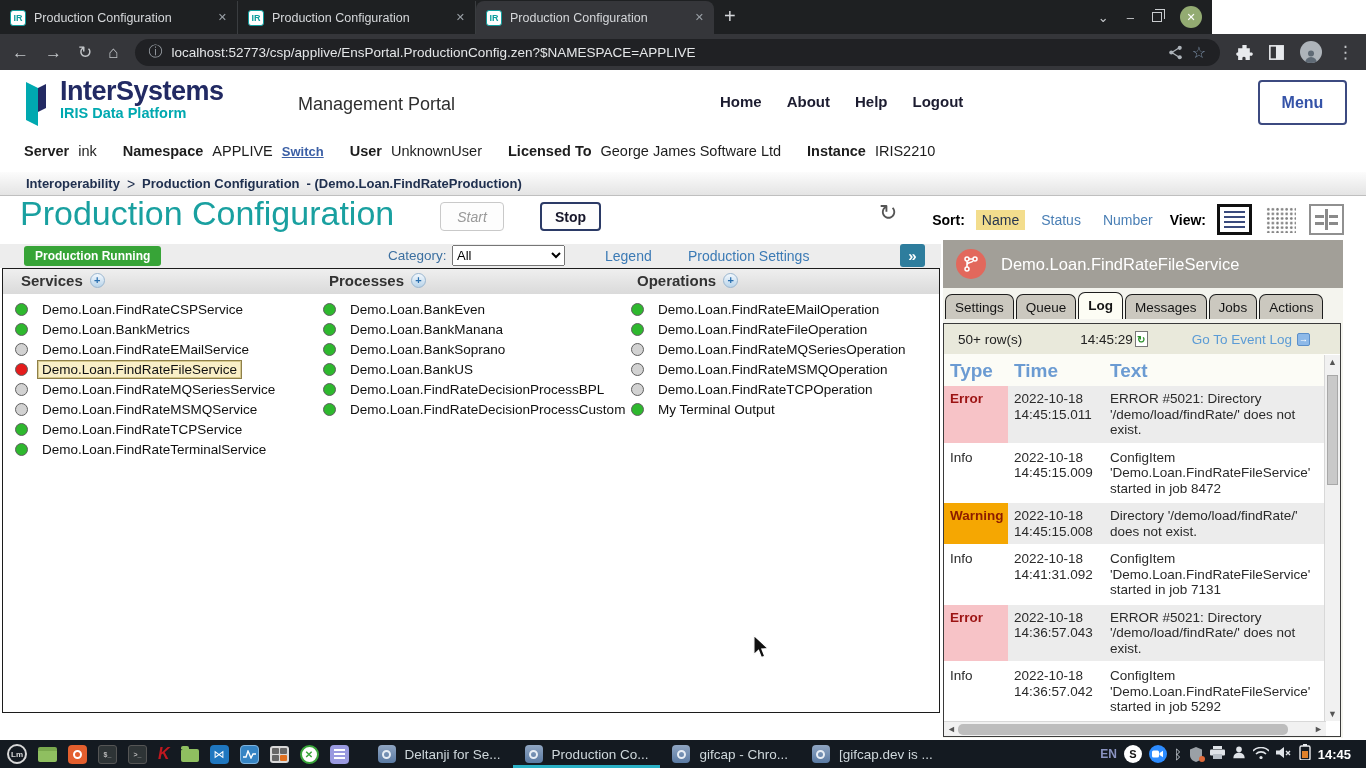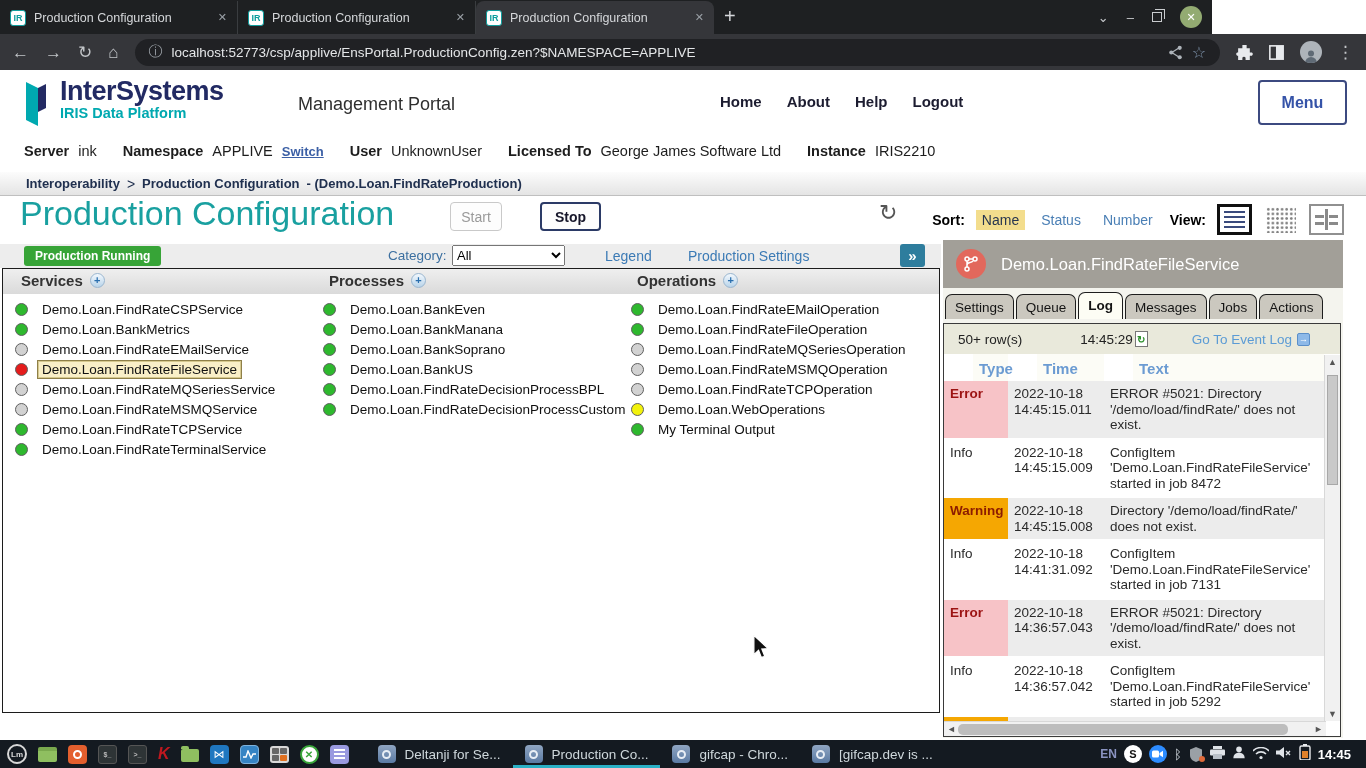--- a/index.html
+++ b/index.html
@@ -49,21 +49,21 @@
 
   .crumbbar{position:absolute;left:0;top:172px;width:1366px;height:24px;background:linear-gradient(#fcfcfc,#e4e4e4);
             border-bottom:1px solid #bfbfbf;display:flex;align-items:center;gap:7px;padding-left:26px;
             font-size:13px;color:#20304f;font-weight:bold;}
   .crumb-sep{font-weight:normal;font-size:14px;}
   .crumb-suffix{font-weight:bold;}
 
   .title-row{position:absolute;left:0;top:196px;width:1366px;height:48px;}
   .page-title{position:absolute;left:20px;top:-2px;font-size:34px;color:#19a0a0;font-weight:normal;margin:0;}
   .btn{position:absolute;top:6px;height:29px;border-radius:4px;display:flex;align-items:center;justify-content:center;font-size:14px;background:#fdfdfd;}
-  .btn-start{left:450px;width:52px;border:1px solid #c9c9c9;color:#9a9a9a;}
+  .btn-start{left:440px;width:64px;border:1px solid #c9c9c9;color:#9a9a9a;font-style:italic;}
   .btn-stop{left:540px;width:61px;border:2px solid #2b3a66;color:#16162a;font-weight:bold;}
   .spinner{position:absolute;left:879px;top:4px;font-size:22px;color:#555;}
   .sortview{position:absolute;right:22px;top:8px;display:flex;align-items:center;gap:11px;font-size:14px;}
   .sv-label{font-weight:bold;color:#000;}
   .sort-opt{color:#4a7fb5;padding:2px 6px;}
   .sort-opt.selected{background:#f3dd8d;color:#27354f;}
   .vb{width:35px;height:31px;display:flex;align-items:center;justify-content:center;background:#fff;}
   .vb1{border:3px solid #101010;}
   .vb1 i{display:block;width:21px;height:17px;background:repeating-linear-gradient(to bottom,#3a4a7c 0,#3a4a7c 2px,transparent 2px,transparent 5px);}
   .vb2 i{display:block;width:30px;height:26px;background-image:radial-gradient(#828282 1.2px,transparent 1.4px);background-size:4.6px 4.6px;}
@@ -112,21 +112,21 @@
   .loginfo{height:30px;background:#e9e9db;display:flex;align-items:center;font-size:13.5px;color:#222;padding:0 10px;}
   .rowcount{margin-left:4px;}
   .logtime{margin-left:58px;}
   .refresh-doc{width:13px;height:16px;border:1px solid #777;background:#fff;margin-left:2px;display:flex;align-items:center;justify-content:center;
                color:#2a8f2a;font-size:10px;font-weight:bold;}
   .eventlog-link{margin-left:auto;color:#5b9bd5;display:flex;align-items:center;gap:5px;margin-right:20px;}
   .linkarrow{width:13px;height:13px;background:#8db9e8;border:1px solid #5b8fc9;border-radius:2px;color:#fff;font-size:9px;
              display:flex;align-items:center;justify-content:center;}
   .logtable{display:grid;grid-template-columns:64px 96px 1fr;margin-right:16px;}
   .lt-head,.lt-rows,.log-row{display:contents;}
-  .hcell{color:#6b9bd2;font-weight:bold;font-size:15px;padding:6px 6px 4px;background:#fcfcf6;margin-left:29px;}
+  .hcell{color:#6b9bd2;font-weight:bold;font-size:19px;padding:6px 6px 4px;background:#fcfcf6;}
   .cell{font-size:13.5px;color:#2a2a2a;padding:5px 6px;border-bottom:2px solid #fff;line-height:1.15;}
   .log-row:nth-of-type(odd) .cell{background:#ececec;}
   .cell.tcell.error{background:#f7c3c7;color:#9c1313;font-weight:bold;}
   .cell.tcell.warning{background:#f5a702;color:#8c1c00;font-weight:bold;}
   .vscroll{position:absolute;right:0;top:31px;bottom:15px;width:16px;background:#f1f1f1;border-left:1px solid #d8d8d8;
            display:flex;flex-direction:column;justify-content:space-between;align-items:center;color:#555;font-size:9px;padding:2px 0;}
   .vthumb{position:absolute;left:2px;top:20px;width:11px;height:110px;background:#c9c9c9;border:1px solid #a8a8a8;}
   .hscroll{position:absolute;left:0;bottom:0;width:382px;height:15px;background:#f1f1f1;border-top:1px solid #d8d8d8;
            display:flex;align-items:center;justify-content:space-between;color:#555;font-size:9px;padding:0 3px;}
   .hthumb{position:absolute;left:14px;top:2px;width:330px;height:11px;background:#bdbdbd;border-radius:5px;}
@@ -442,24 +442,20 @@
         <div class="cfg-item">
           <span class="dot gray"></span>
           <span class="item-label">Demo.Loan.FindRateMSMQOperation</span>
         </div>
 
         <div class="cfg-item">
           <span class="dot gray"></span>
           <span class="item-label">Demo.Loan.FindRateTCPOperation</span>
         </div>
 
-        <div class="cfg-item">
-          <span class="dot yellow"></span>
-          <span class="item-label">Demo.Loan.WebOperations</span>
-        </div>
 
         <div class="cfg-item">
           <span class="dot green"></span>
           <span class="item-label">My Terminal Output</span>
         </div>
       </div>
   </div>
 
   <div class="panel">
     <div class="panel-head">

